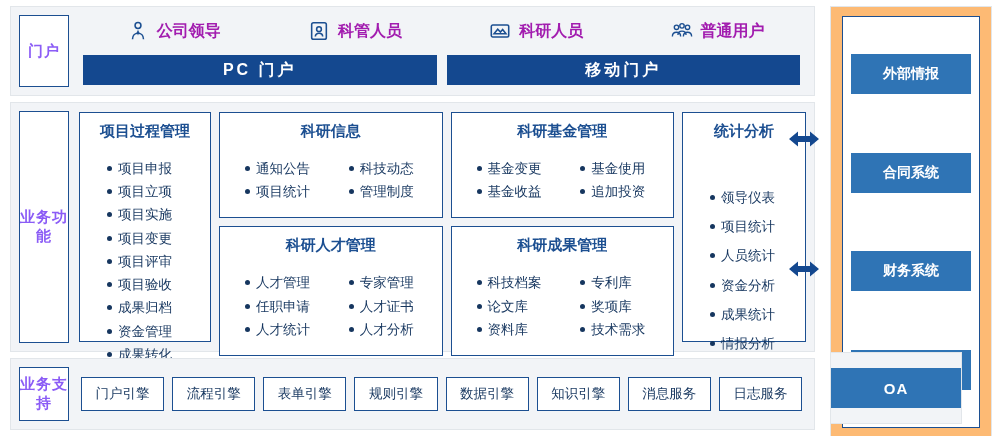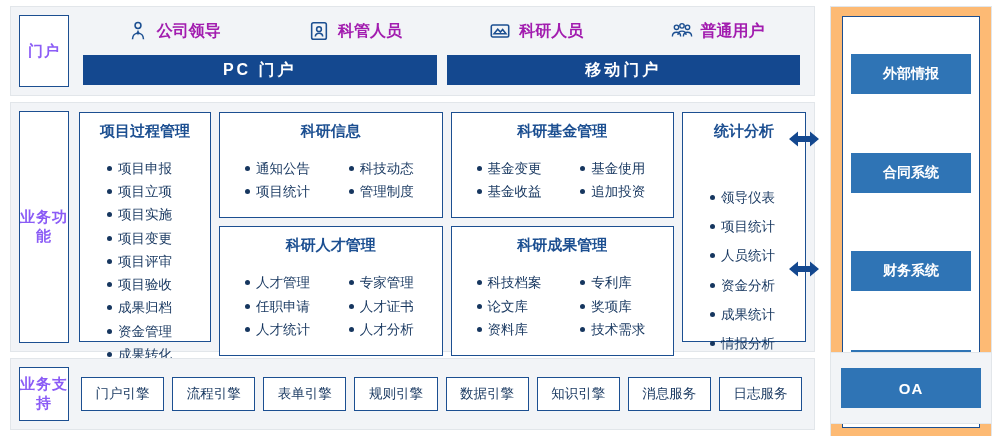--- a/index.html
+++ b/index.html
@@ -131,21 +131,21 @@
     background:#fff; border:1.5px solid #1c4f91;
     display:flex; flex-direction:column; justify-content:space-around;
     align-items:center; padding:8px 0;
   }
   .sys-btn {
     width:120px; height:40px; background:#2f74b5; color:#fff;
     display:flex; align-items:center; justify-content:center;
     font-size:14px; font-weight:bold;
   }
   .right-band-2 {
-    position:absolute; left:830px; top:352px; width:162px; height:72px;
+    position:absolute; left:830px; top:352px; width:132px; height:72px;
     background:#f2f4f7; border:1px solid #e2e6ea;
     display:flex; align-items:center; justify-content:center;
   }
   .oa-btn {
     width:140px; height:40px; background:#2f74b5; color:#fff;
     display:flex; align-items:center; justify-content:center;
     font-size:15px; font-weight:bold; letter-spacing:1px;
   }
 </style>
 </head>

